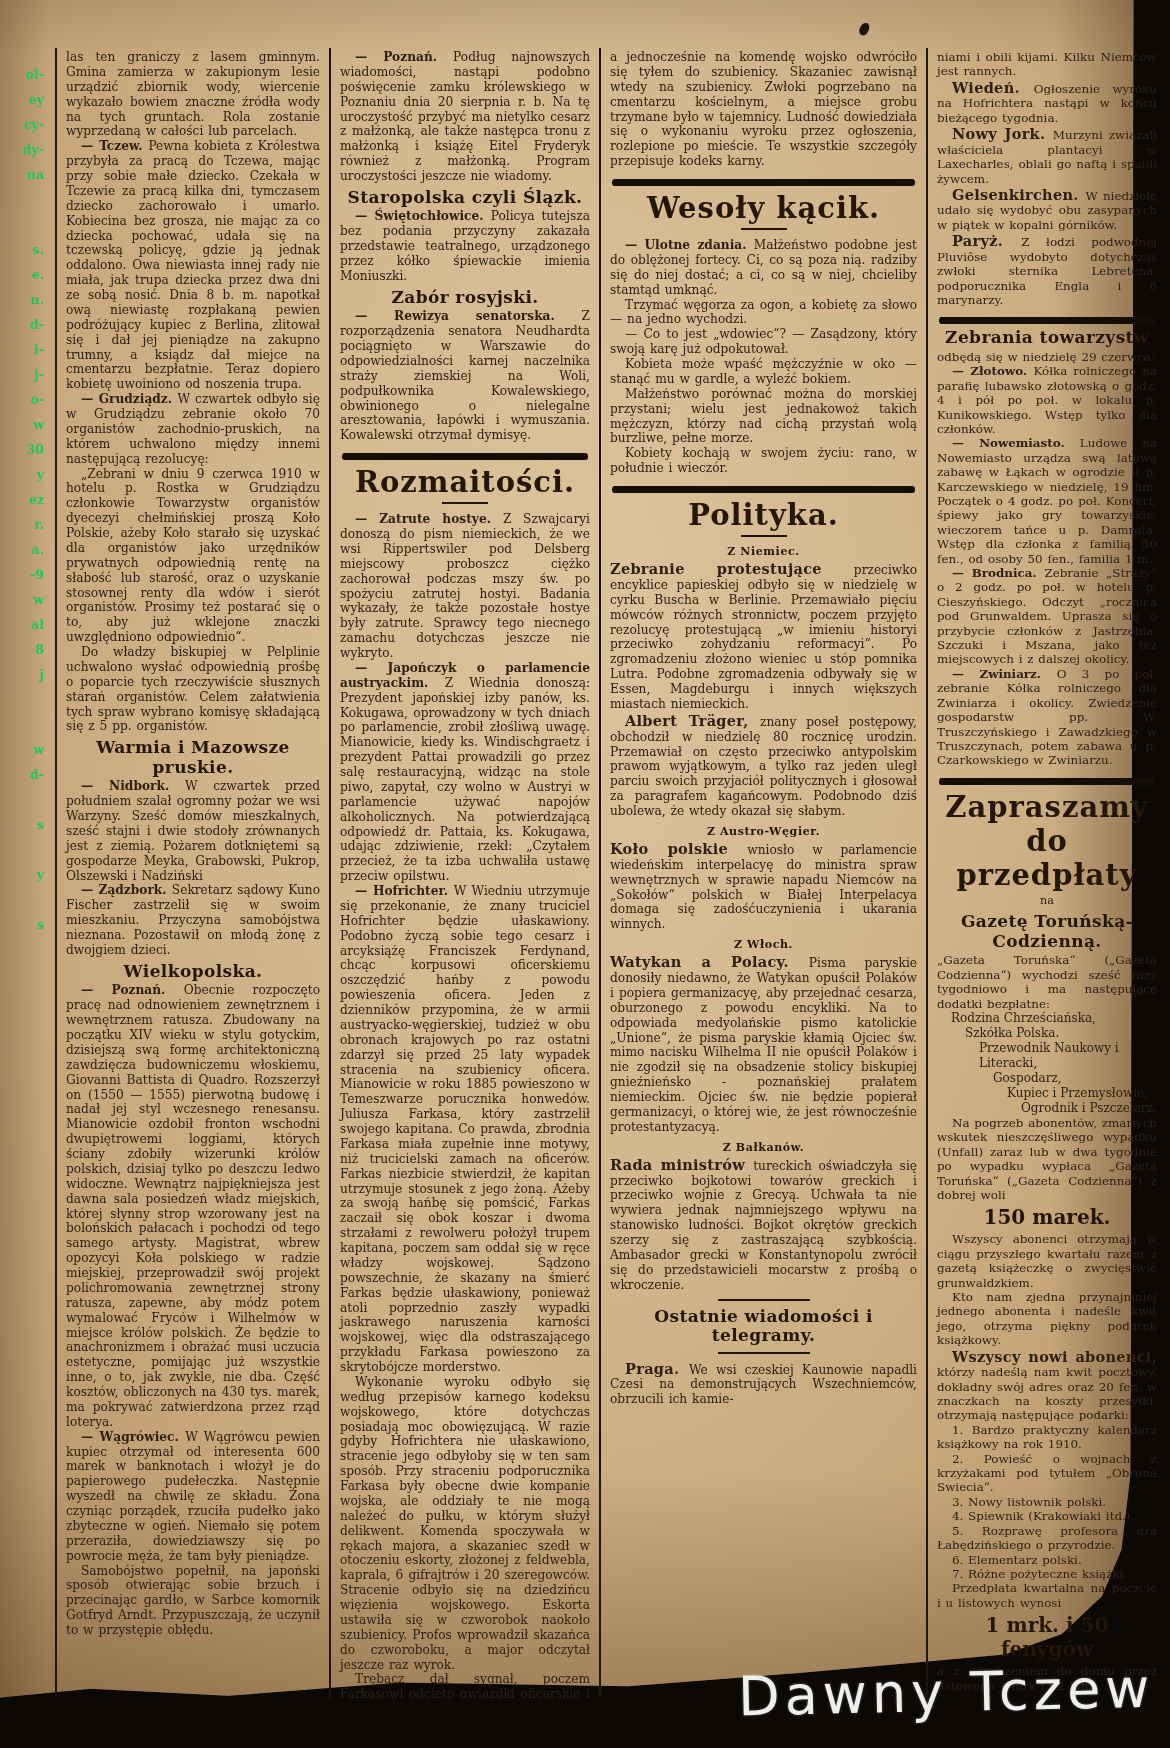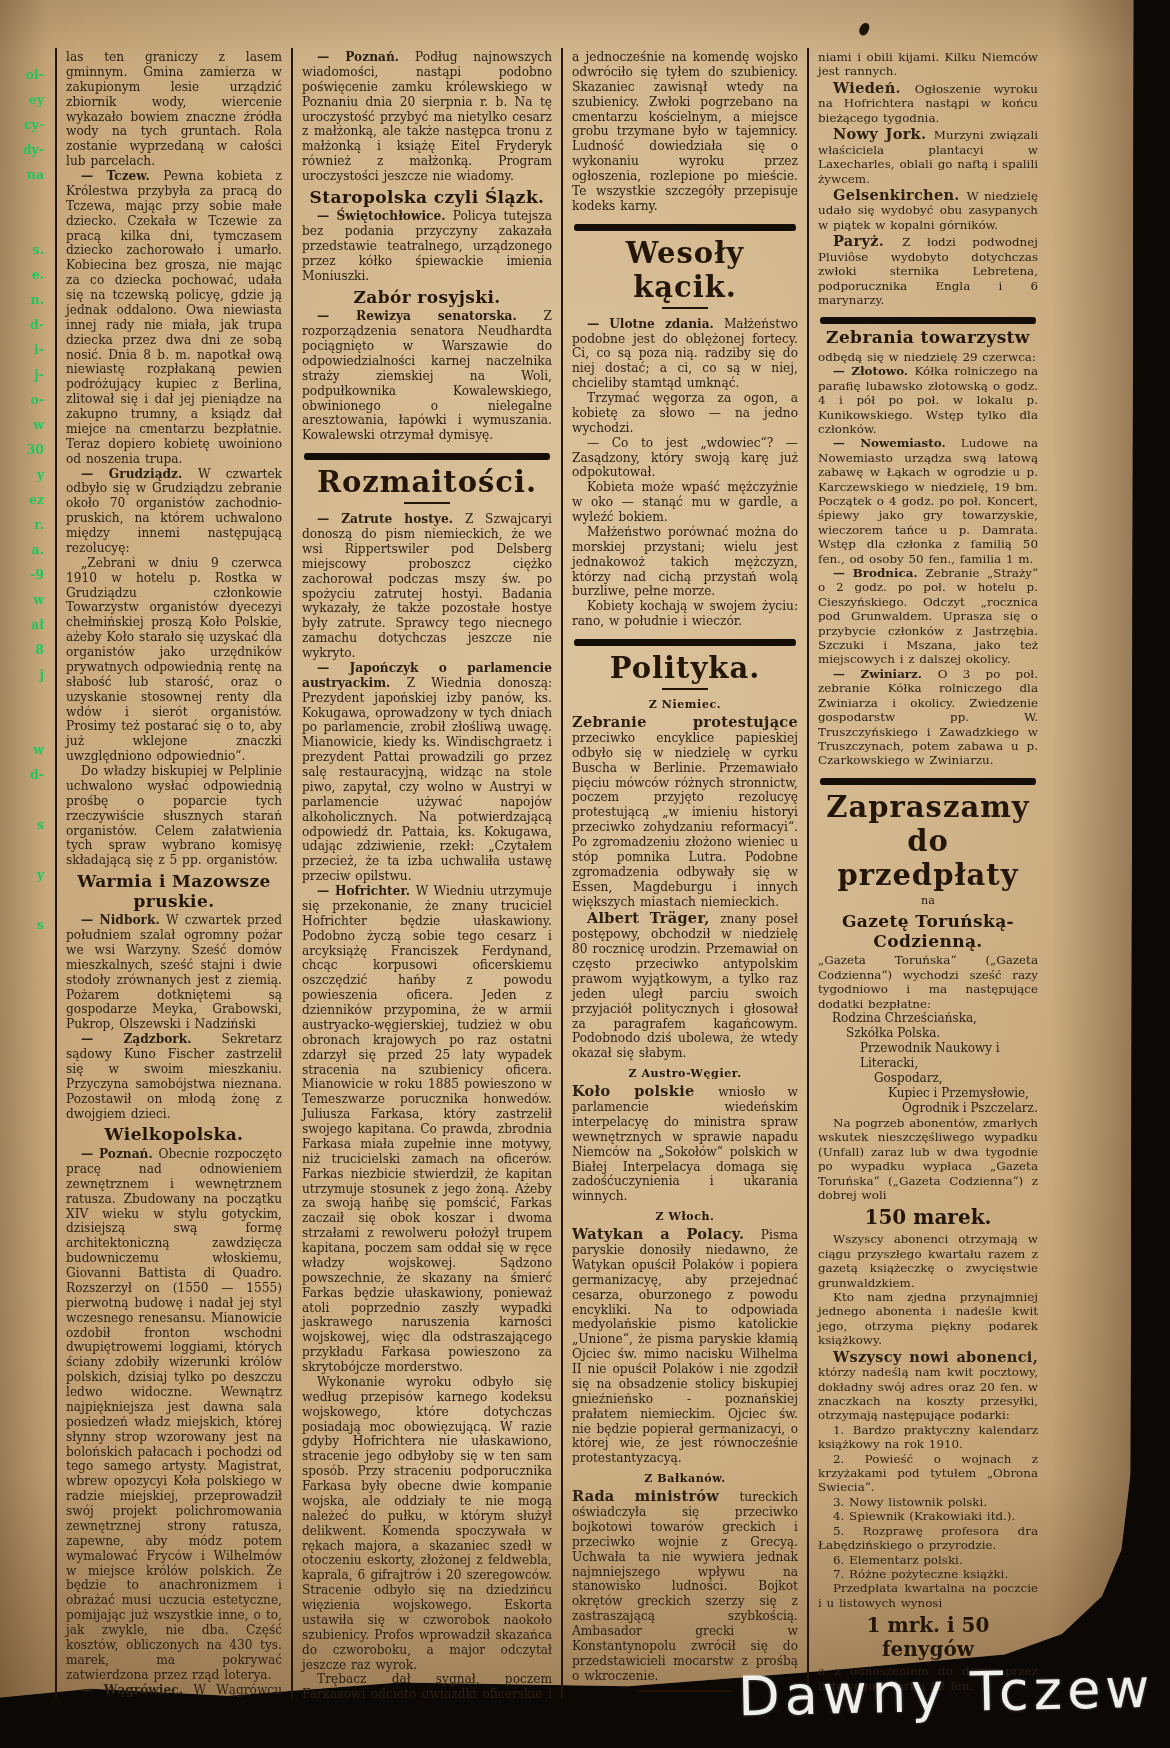--- a/index.html
+++ b/index.html
@@ -22,23 +22,23 @@
   .edge-strip{
     position:absolute;left:8px;top:62px;width:36px;text-align:right;
     color:#22c55e;font-size:12.5px;font-weight:bold;line-height:25px;
   }
   .edge-strip span{display:block;height:25px;}
   .cols{
     position:absolute;left:55px;top:48px;height:1650px;display:flex;
     color:#2e2013;overflow:hidden;
   }
   .col{box-sizing:border-box;border-left:2px solid #211509;padding:2px 9px 0 9px;overflow:hidden;}
-  .col1{width:236px;}
+  .col1{width:274px;}
   .col2{width:270px;}
-  .col3{width:246px;}
+  .col3{width:327px;}
   .col4{width:240px;}
   p.para{font-size:12.2px;line-height:1.22;text-align:justify;text-indent:15px;margin:0;word-spacing:1px;}
   .col4 p.para{font-size:11.9px;line-height:1.21;}
   .ni{text-indent:0 !important;}
   .lead{font-weight:bold;}
   .lead.big{font-size:14.5px;letter-spacing:.3px;}
   .h1{font-size:29px;font-weight:bold;text-align:center;letter-spacing:1px;margin:5px 0 2px;color:#241709;}
   .h2{font-size:17px;font-weight:bold;text-align:center;letter-spacing:.4px;margin:4px 0 2px;color:#241709;line-height:1.15;}
   .h3{font-size:11px;font-weight:bold;text-align:center;letter-spacing:.6px;margin:6px 0 2px;color:#241709;}
   .cb{font-size:20px;font-weight:bold;text-align:center;margin:3px 0;color:#241709;}

